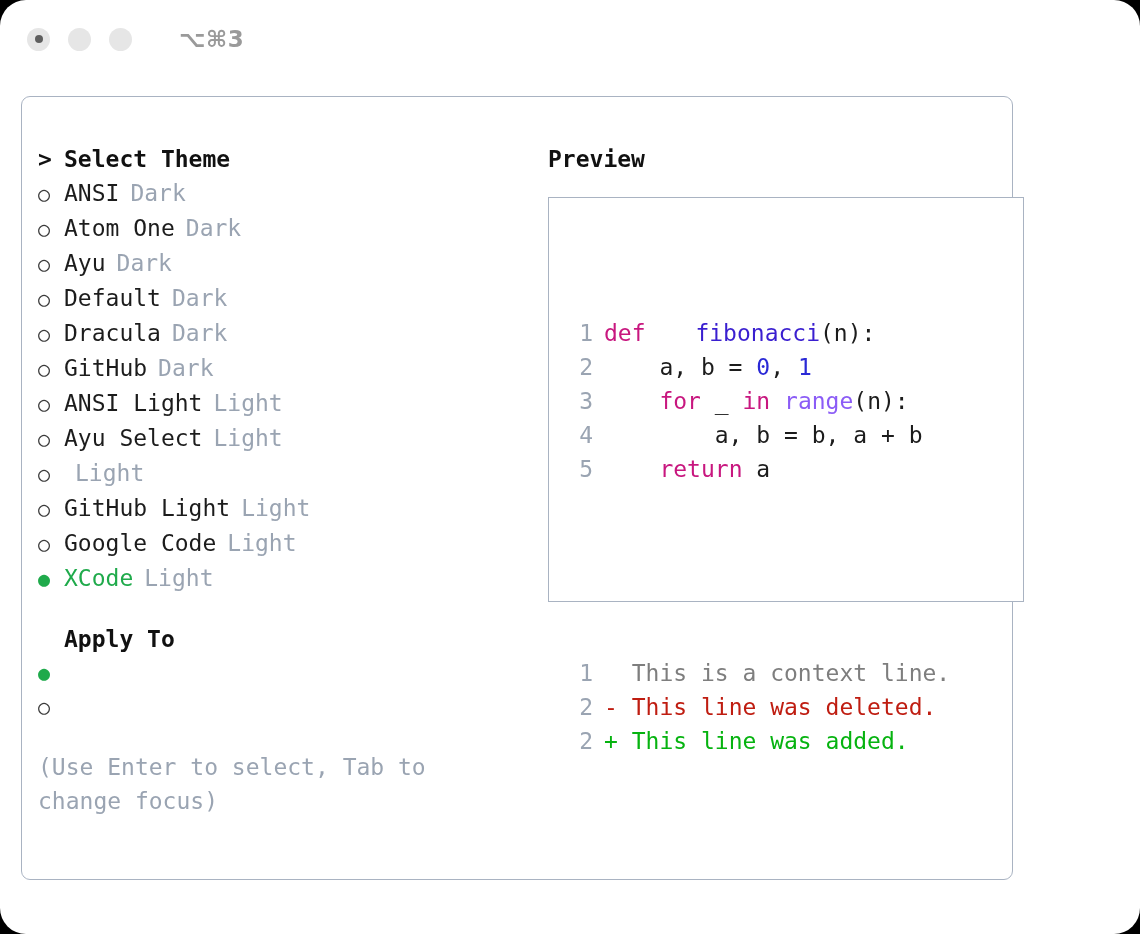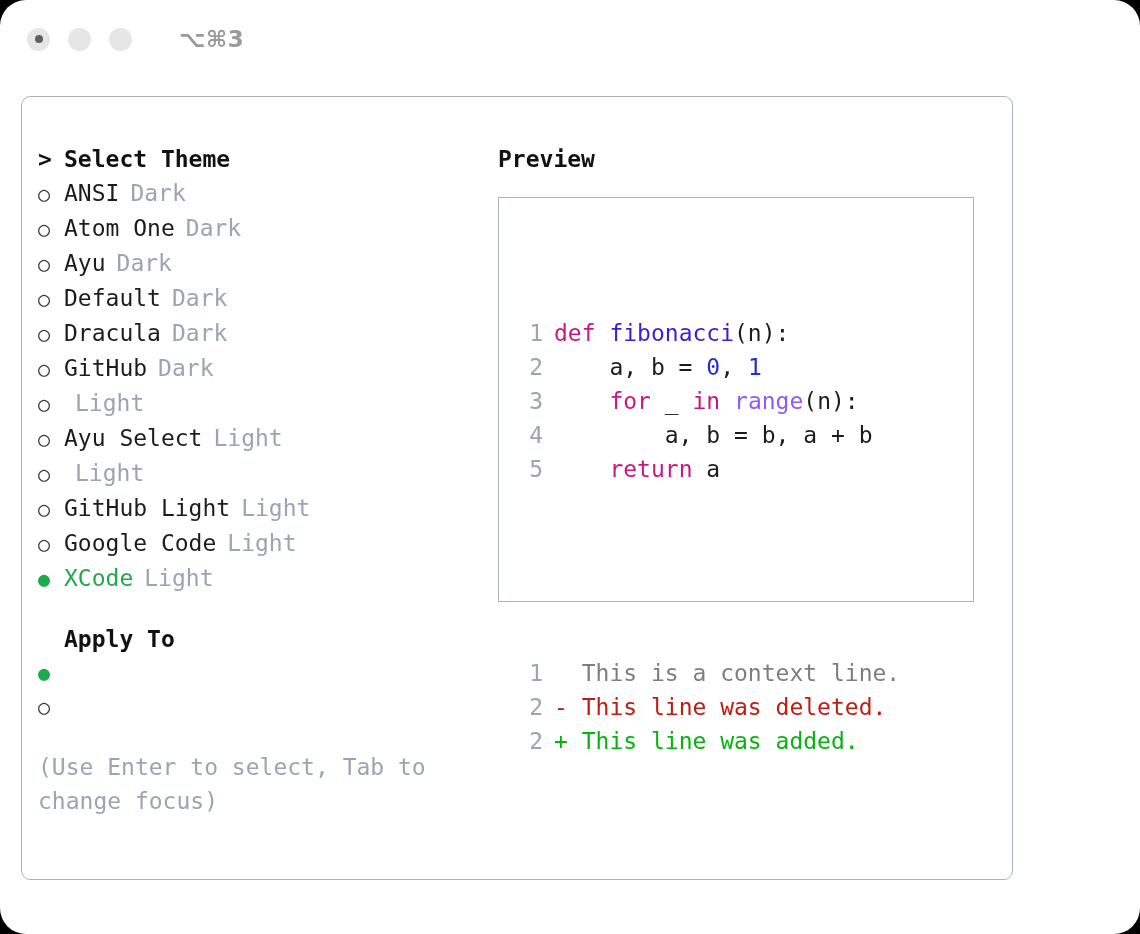--- a/index.html
+++ b/index.html
@@ -119,21 +119,21 @@
     font-family: "DejaVu Sans Mono", monospace;
     font-size: 23px;
     line-height: 34px;
     color: #9aa4b2;
     width: 400px;
   }
 
   
   .right-col {
     position: absolute;
-    left: 450px;
+    left: 500px;
     top: 45px;
     width: 490px;
     padding-left: 26px;
   }
   .preview-title {
     font-family: "DejaVu Sans Mono", monospace;
     font-size: 23px;
     font-weight: 700;
     color: #111111;
     line-height: 34px;
@@ -159,21 +159,21 @@
   .cline { display: flex; }
   .gutter {
     display: inline-block;
     width: 26px;
     flex: 0 0 26px;
     text-align: right;
     color: #9aa4b2;
     margin-right: 11px;
   }
   .kw   { color: #c8177f; }
-  .fn   { color: #3a1fd0; }
+  .fn   { color: #3a1fd0; margin-left: 36px; }
   .bi   { color: #8b5cf6; }
   .num  { color: #2a29d6; }
   .pln  { color: #1c1c1c; }
   .ctx  { color: #7e7e7e; }
   .del  { color: #bf1d11; }
   .add  { color: #06b310; }
   .gap  { height: 34px; }
 </style>
 </head>
 <body>
@@ -200,21 +200,21 @@
           <span class="marker prompt">&gt;</span><span class="label bold">Select Theme</span>
         </div>
 
         <div id="theme-list">
             <div class="row"><span class="marker radio-off">○</span><span class="label">ANSI</span><span class="tag">Dark</span></div>
             <div class="row"><span class="marker radio-off">○</span><span class="label">Atom One</span><span class="tag">Dark</span></div>
             <div class="row"><span class="marker radio-off">○</span><span class="label">Ayu</span><span class="tag">Dark</span></div>
             <div class="row"><span class="marker radio-off">○</span><span class="label">Default</span><span class="tag">Dark</span></div>
             <div class="row"><span class="marker radio-off">○</span><span class="label">Dracula</span><span class="tag">Dark</span></div>
             <div class="row"><span class="marker radio-off">○</span><span class="label">GitHub</span><span class="tag">Dark</span></div>
-            <div class="row"><span class="marker radio-off">○</span><span class="tag">Light</span></div>
+            <div class="row"><span class="marker radio-off">○</span><span class="label">ANSI Light</span><span class="tag">Light</span></div>
             <div class="row"><span class="marker radio-off">○</span><span class="label">Ayu Select</span><span class="tag">Light</span></div>
             <div class="row"><span class="marker radio-off">○</span><span class="tag">Light</span></div>
             <div class="row"><span class="marker radio-off">○</span><span class="label">GitHub Light</span><span class="tag">Light</span></div>
             <div class="row"><span class="marker radio-off">○</span><span class="label">Google Code</span><span class="tag">Light</span></div>
             <div class="row"><span class="marker radio-on">●</span><span class="label green">XCode</span><span class="tag">Light</span></div>
           </div>
 
         <div class="spacer-md"></div>
 
         <div class="row">

